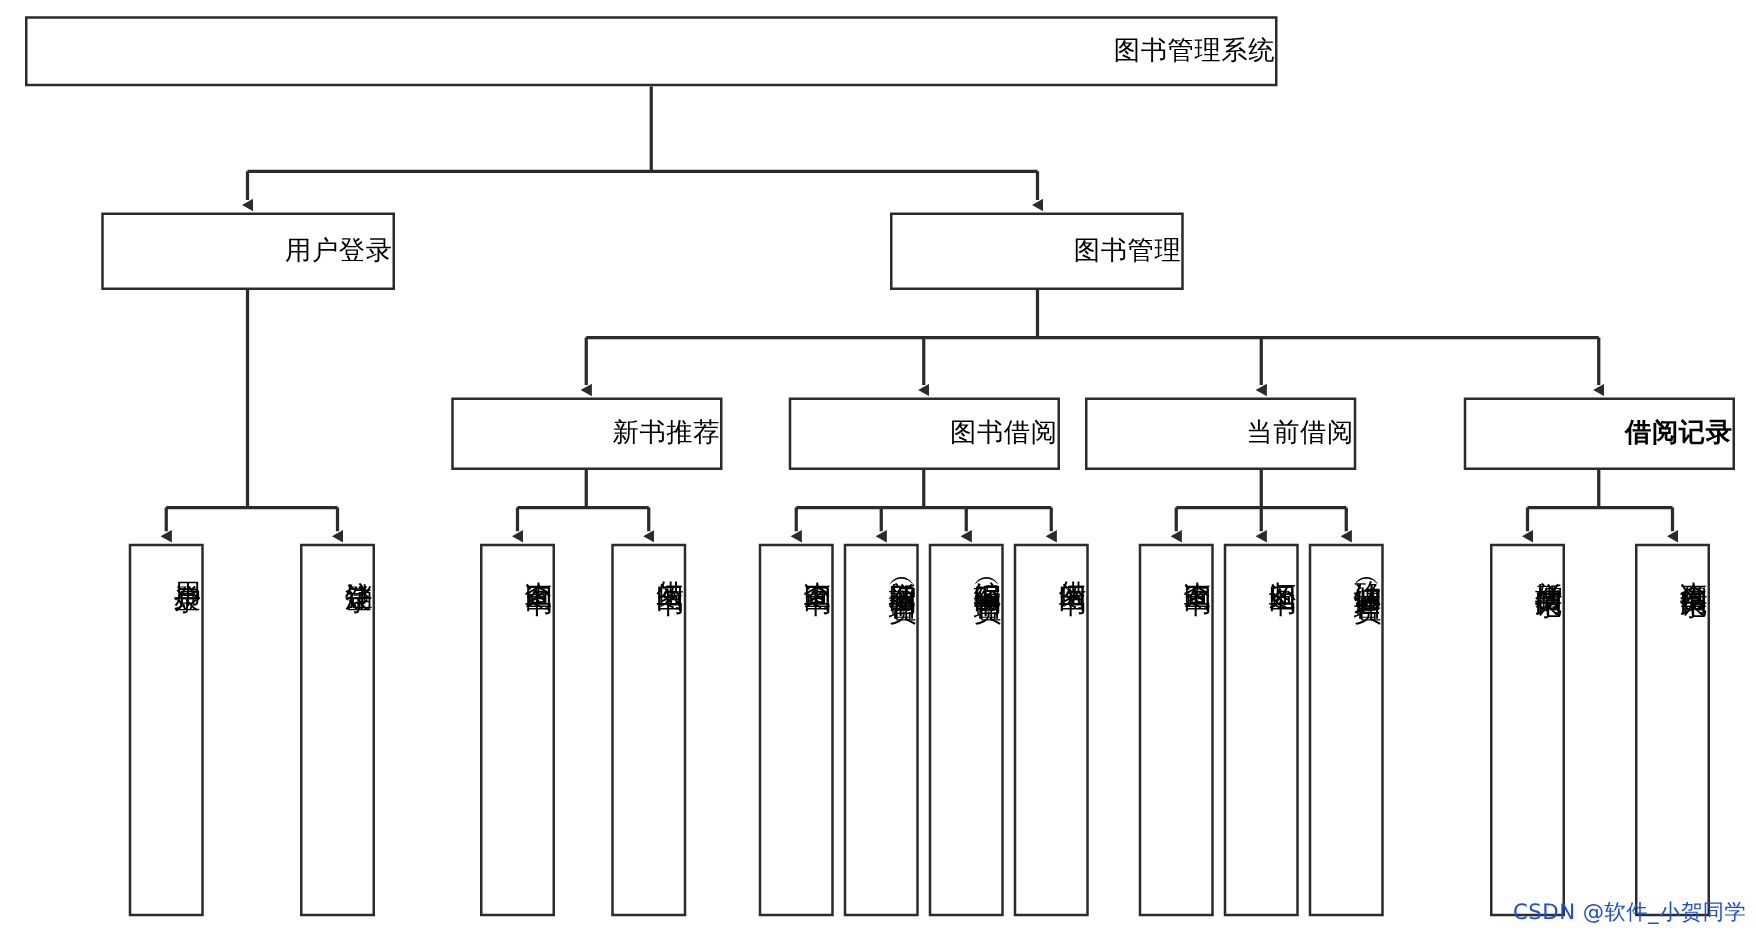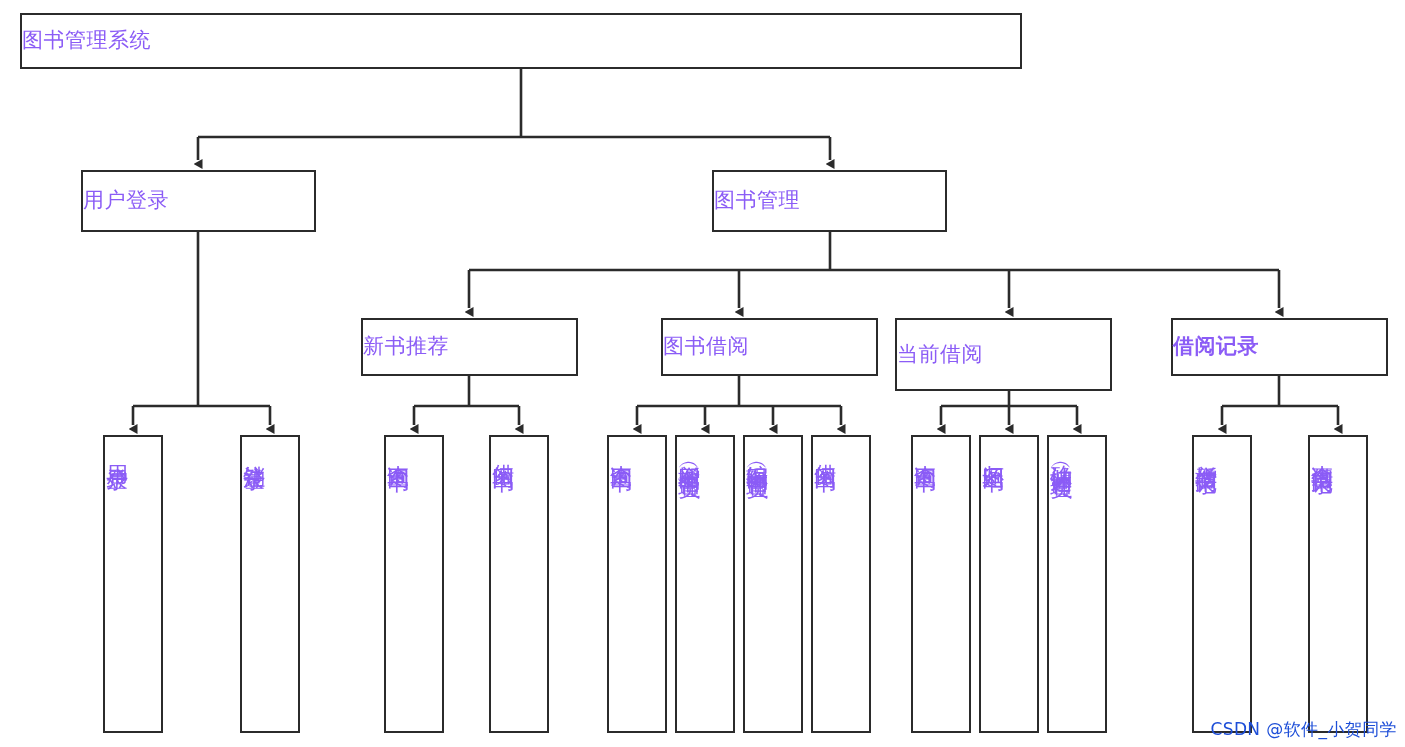--- a/index.html
+++ b/index.html
@@ -24,22 +24,22 @@
     width: 1405px;
     height: 747px;
   }
   .node {
     position: absolute;
     box-sizing: border-box;
     background: #ffffff;
     border: 2px solid #2b2b2b;
     display: flex;
     align-items: center;
-    justify-content: flex-start;
-    color: #8b5cf6;
+    justify-content: flex-end;
+    color: #000000;
     z-index: 3;
   }
   .node .lbl {
     display: block;
     text-align: center;
     line-height: 1.22;
     letter-spacing: 0.5px;
   }
   .node.h .lbl {
     font-size: 21px;
@@ -130,24 +130,24 @@
   <div class="node h" style="left:81px; top:170px; width:235px; height:62px;">
     <span class="lbl">用户登录</span>
   </div>
   <div class="node h" style="left:712px; top:170px; width:235px; height:62px;">
     <span class="lbl">图书管理</span>
   </div>
 
   <div class="node h" style="left:361px; top:318px; width:217px; height:58px;">
     <span class="lbl">新书推荐</span>
   </div>
-  <div class="node h" style="left:631px; top:318px; width:217px; height:58px;margin-left:30px;">
+  <div class="node h" style="left:631px; top:318px; width:217px; height:58px;">
     <span class="lbl">图书借阅</span>
   </div>
-  <div class="node h" style="left:895px; top:318px; width:217px; height:73px;">
+  <div class="node h" style="left:868px; top:318px; width:217px; height:58px;">
     <span class="lbl">当前借阅</span>
   </div>
   <div class="node h" style="left:1171px; top:318px; width:217px; height:58px;font-weight:bold;">
     <span class="lbl">借阅记录</span>
   </div>
 
   <div class="node v" style="left:103px; top:435px; width:60px; height:298px;">
     <span class="lbl">用户登录</span>
   </div>
   <div class="node v" style="left:240px; top:435px; width:60px; height:298px;">

